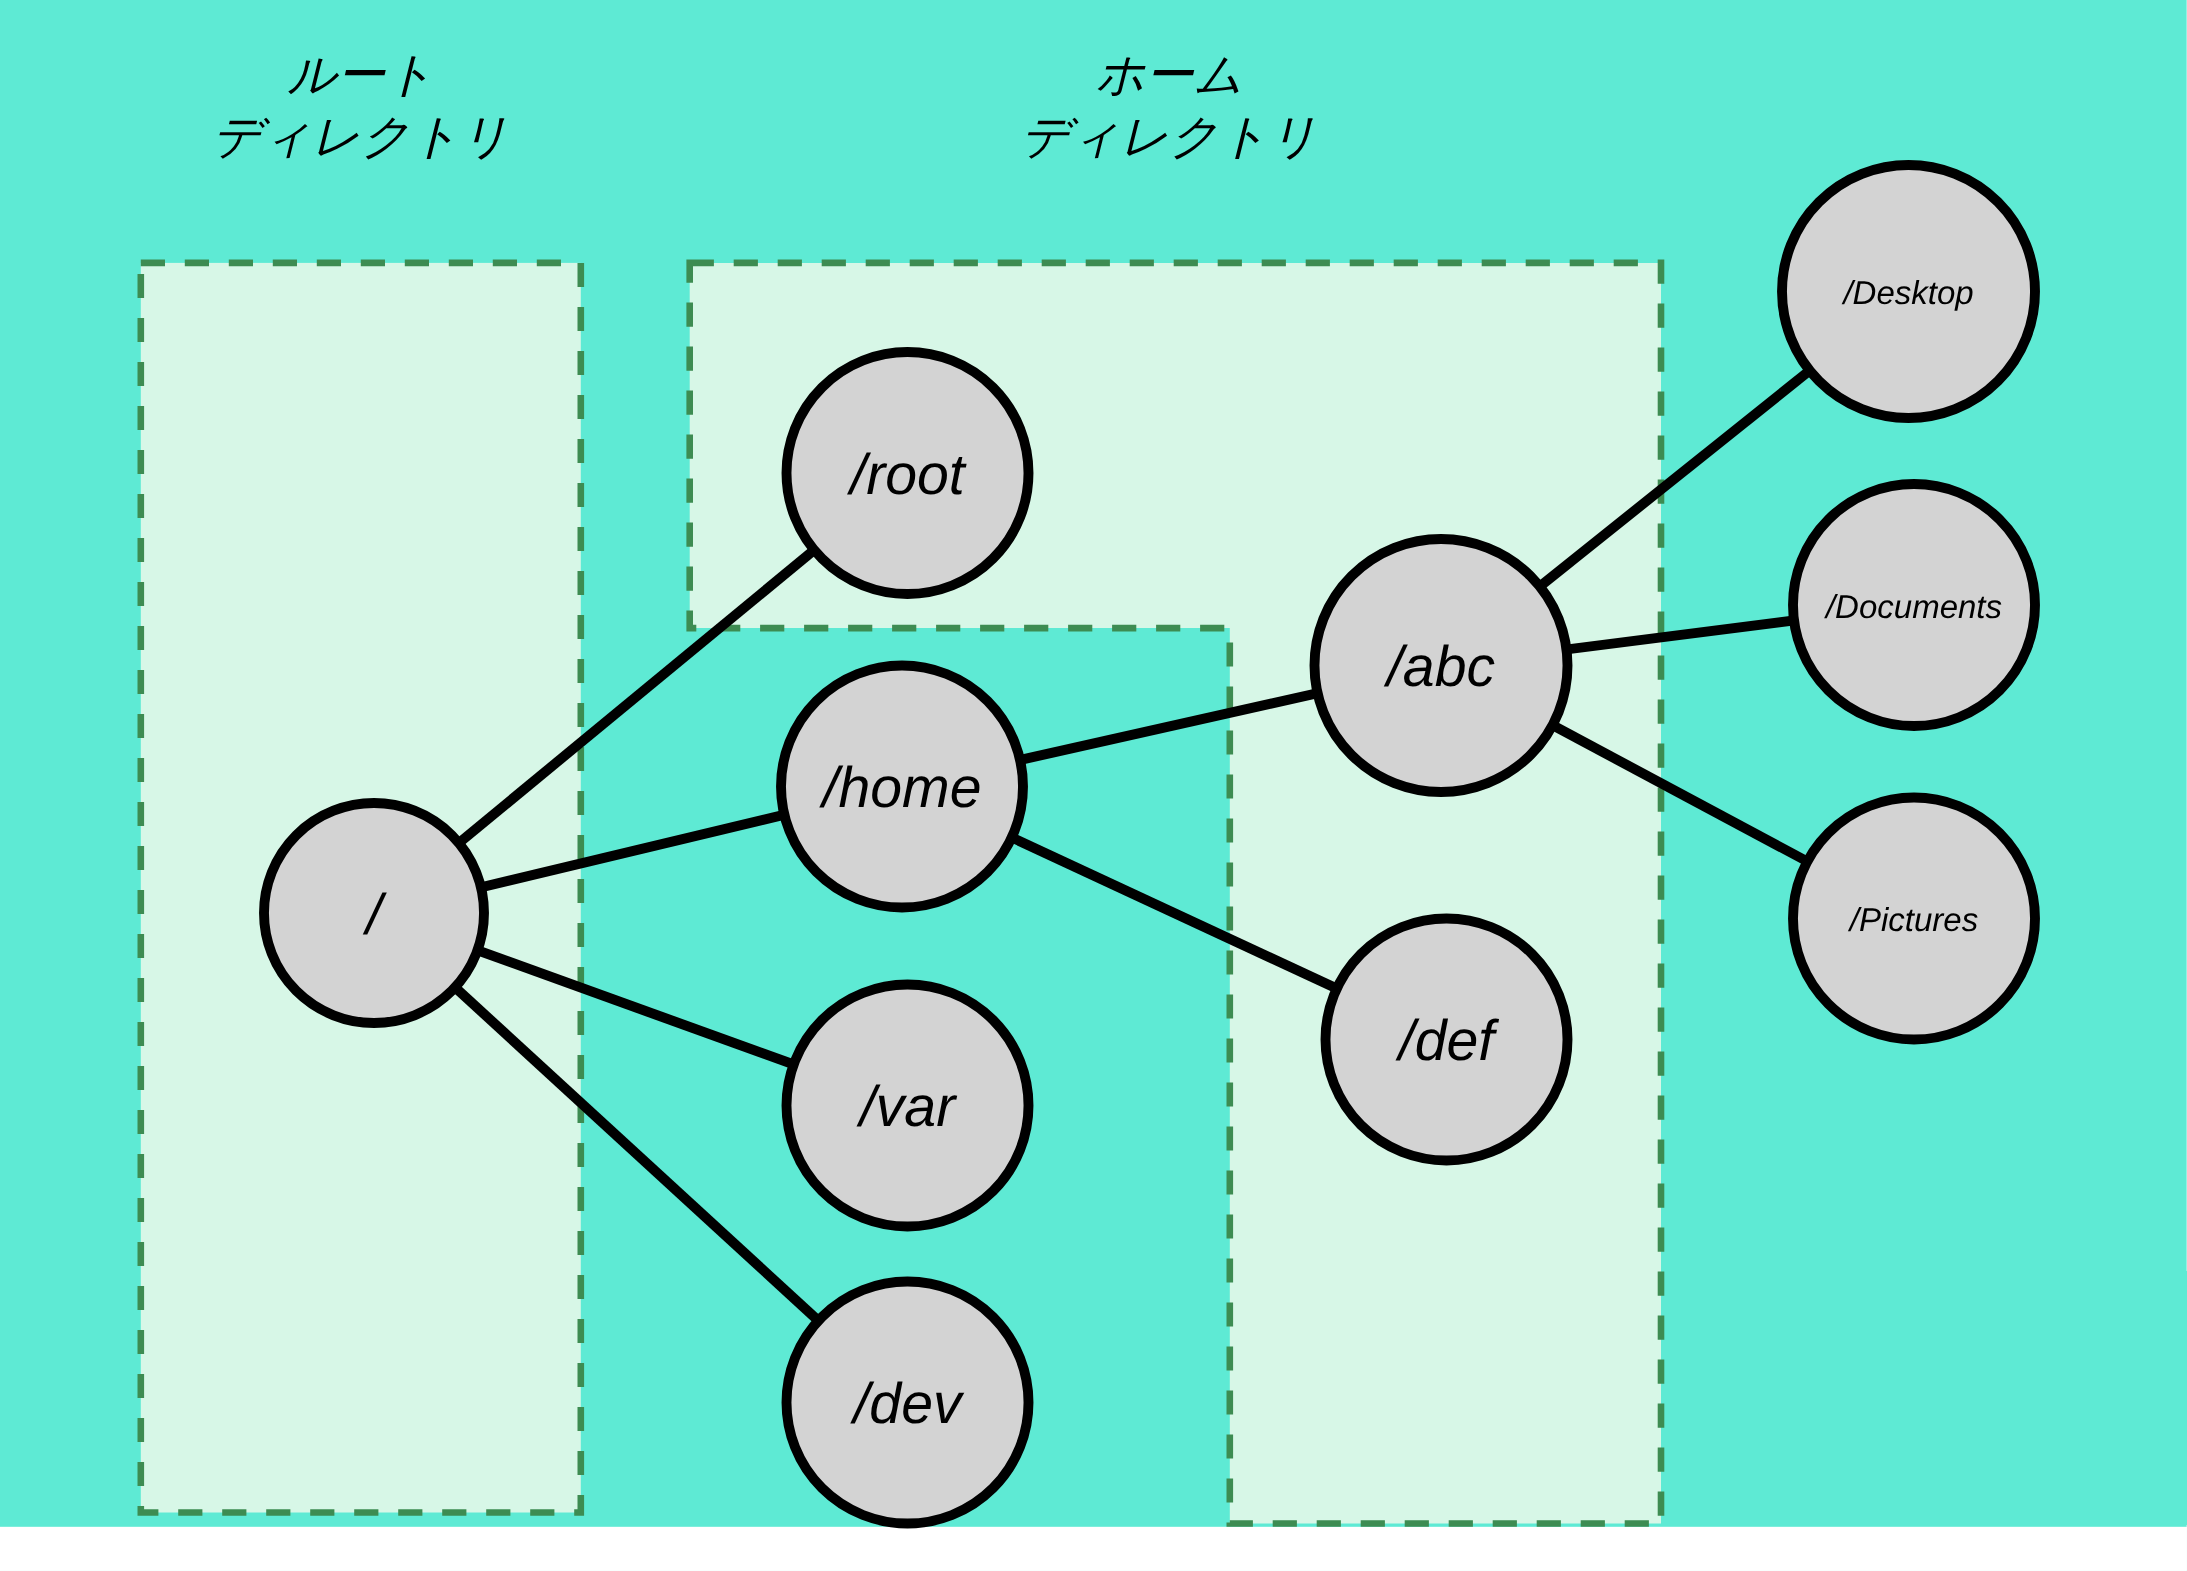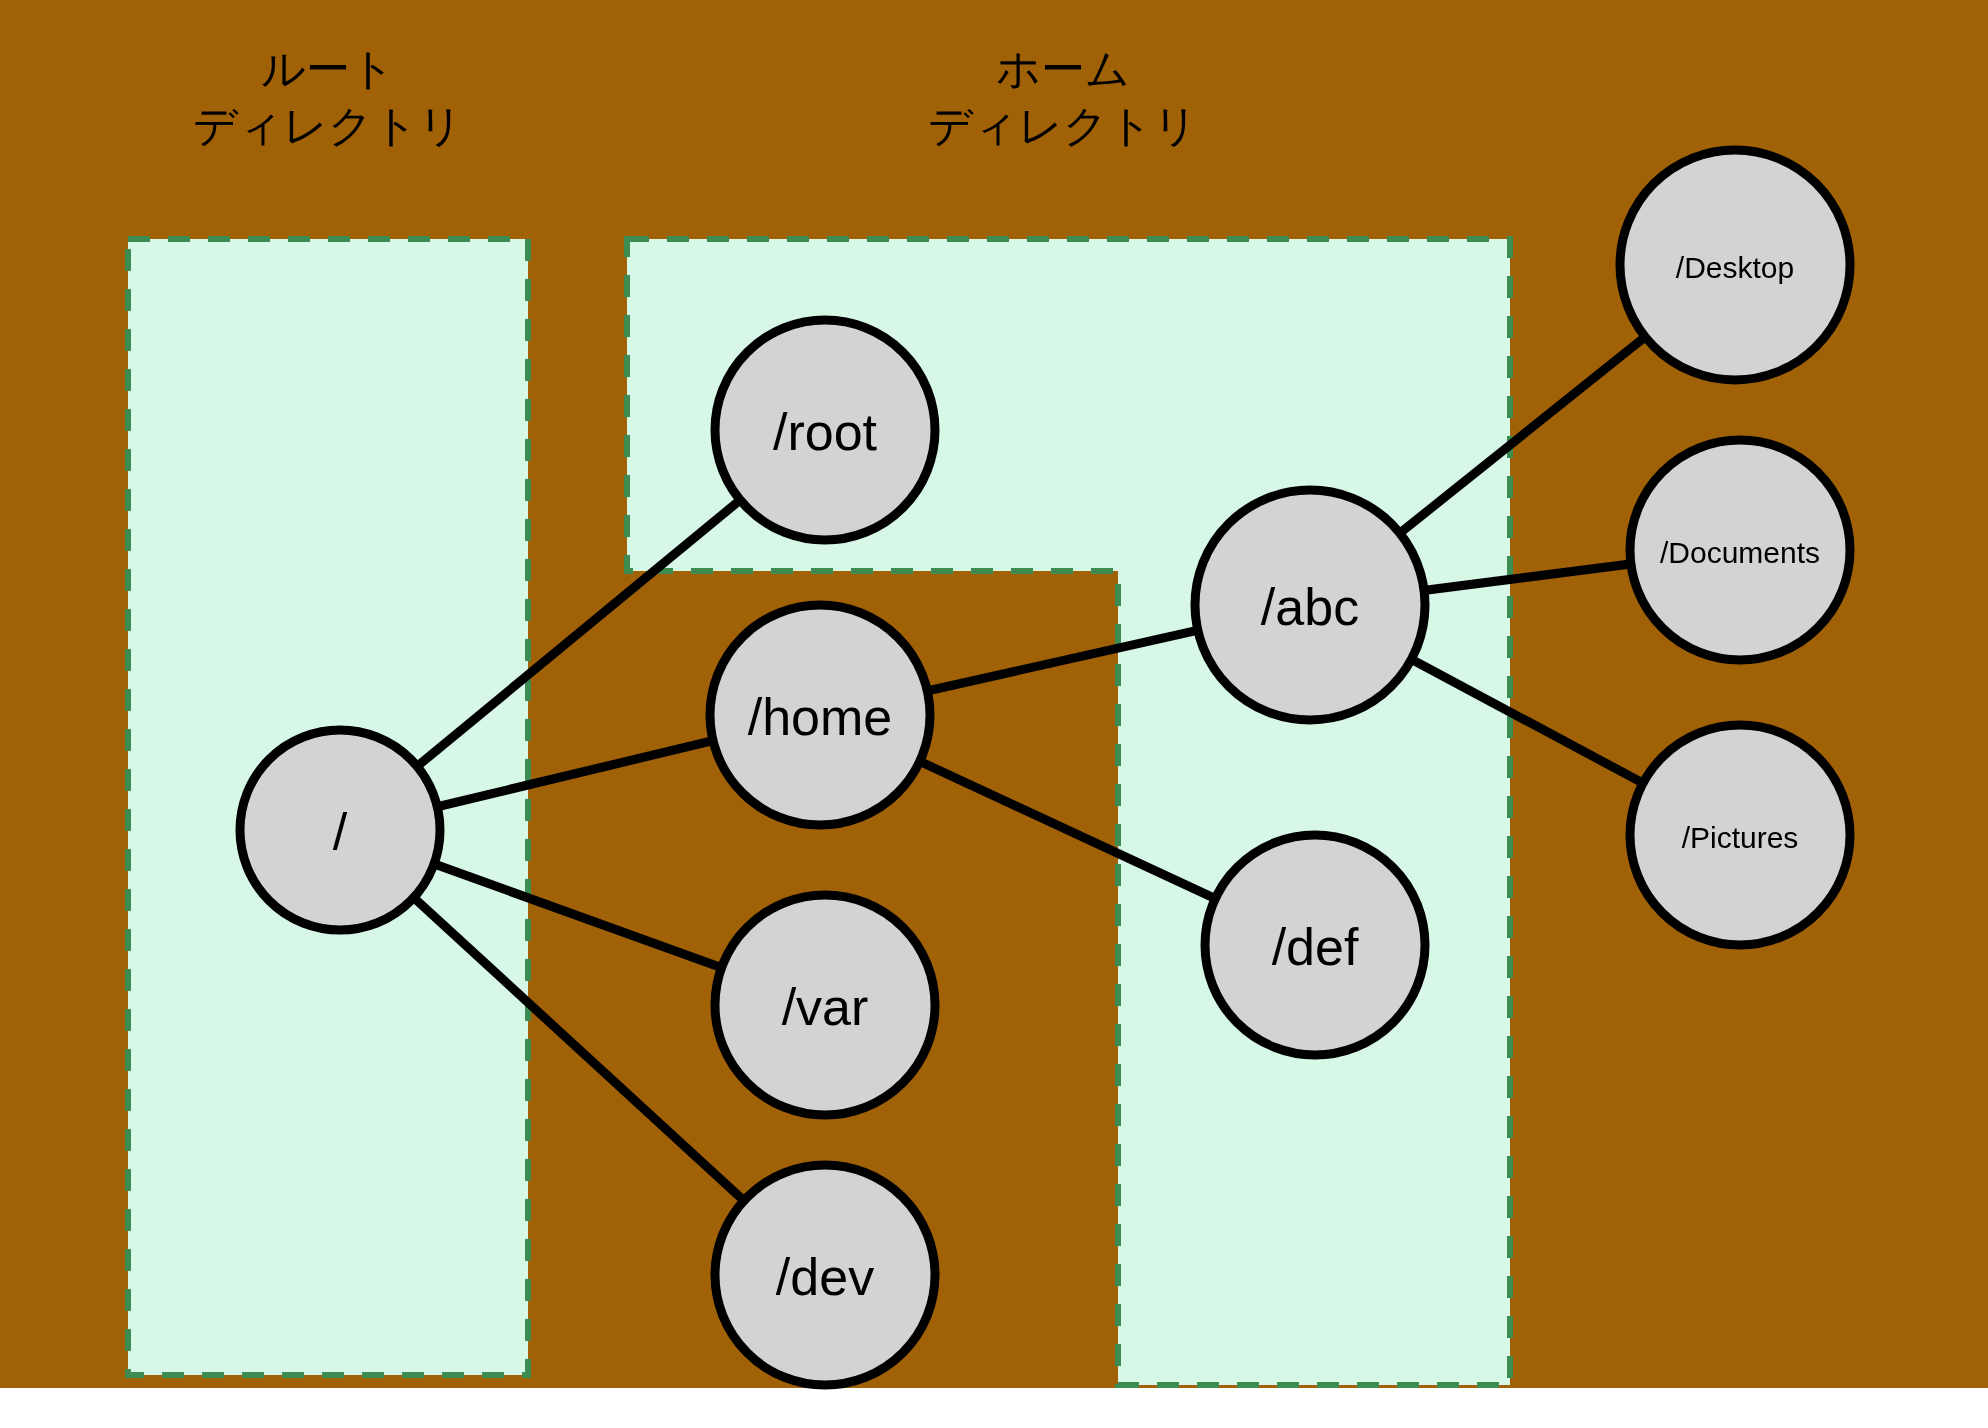--- a/index.html
+++ b/index.html
@@ -11,21 +11,22 @@
   body {
     font-family: "Liberation Sans", "DejaVu Sans", sans-serif;
     width: 1988px;
     height: 1428px;
     overflow: hidden;
   }
   #diagram-root {
     position: relative;
     width: 1988px;
     height: 1388px;
-    background: #a16207;
+    background: #5eead4;
+    font-style: italic;
   }
   svg#diagram-canvas {
     display: block;
     width: 1988px;
     height: 1428px;
   }
   .region-fill { }
   .region-border { }
   .edge-line { }
   .node-circle { }

